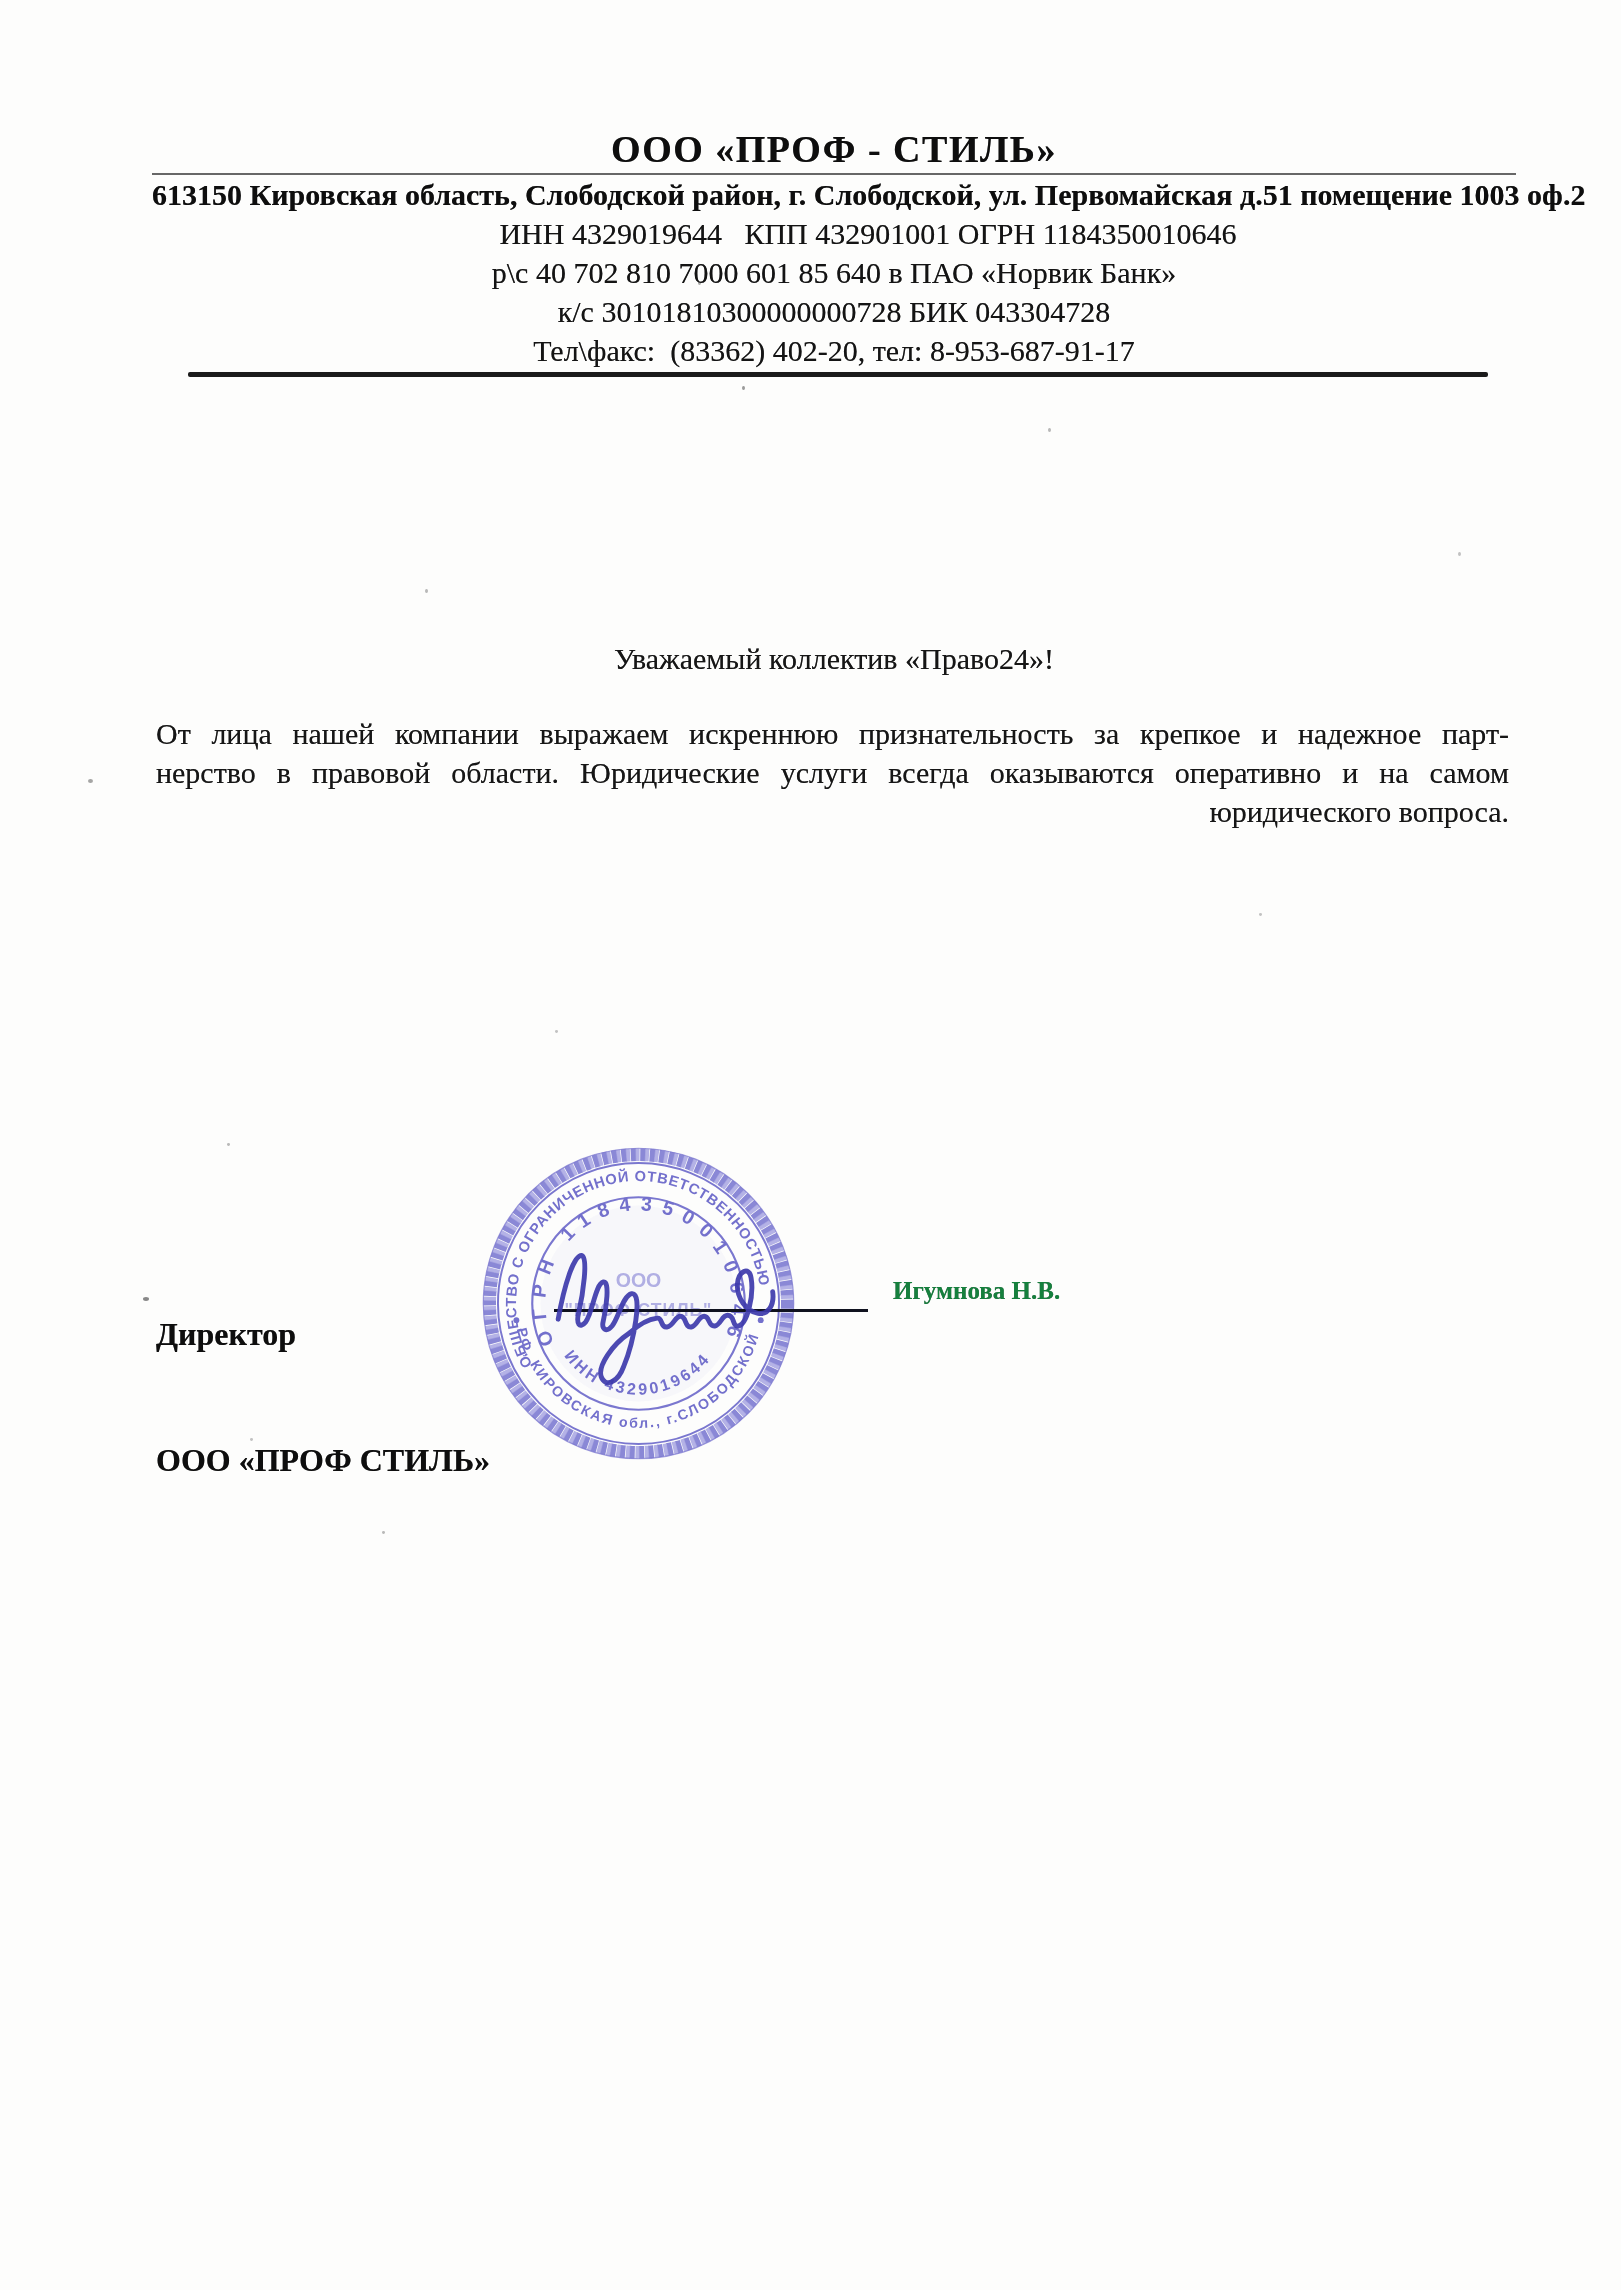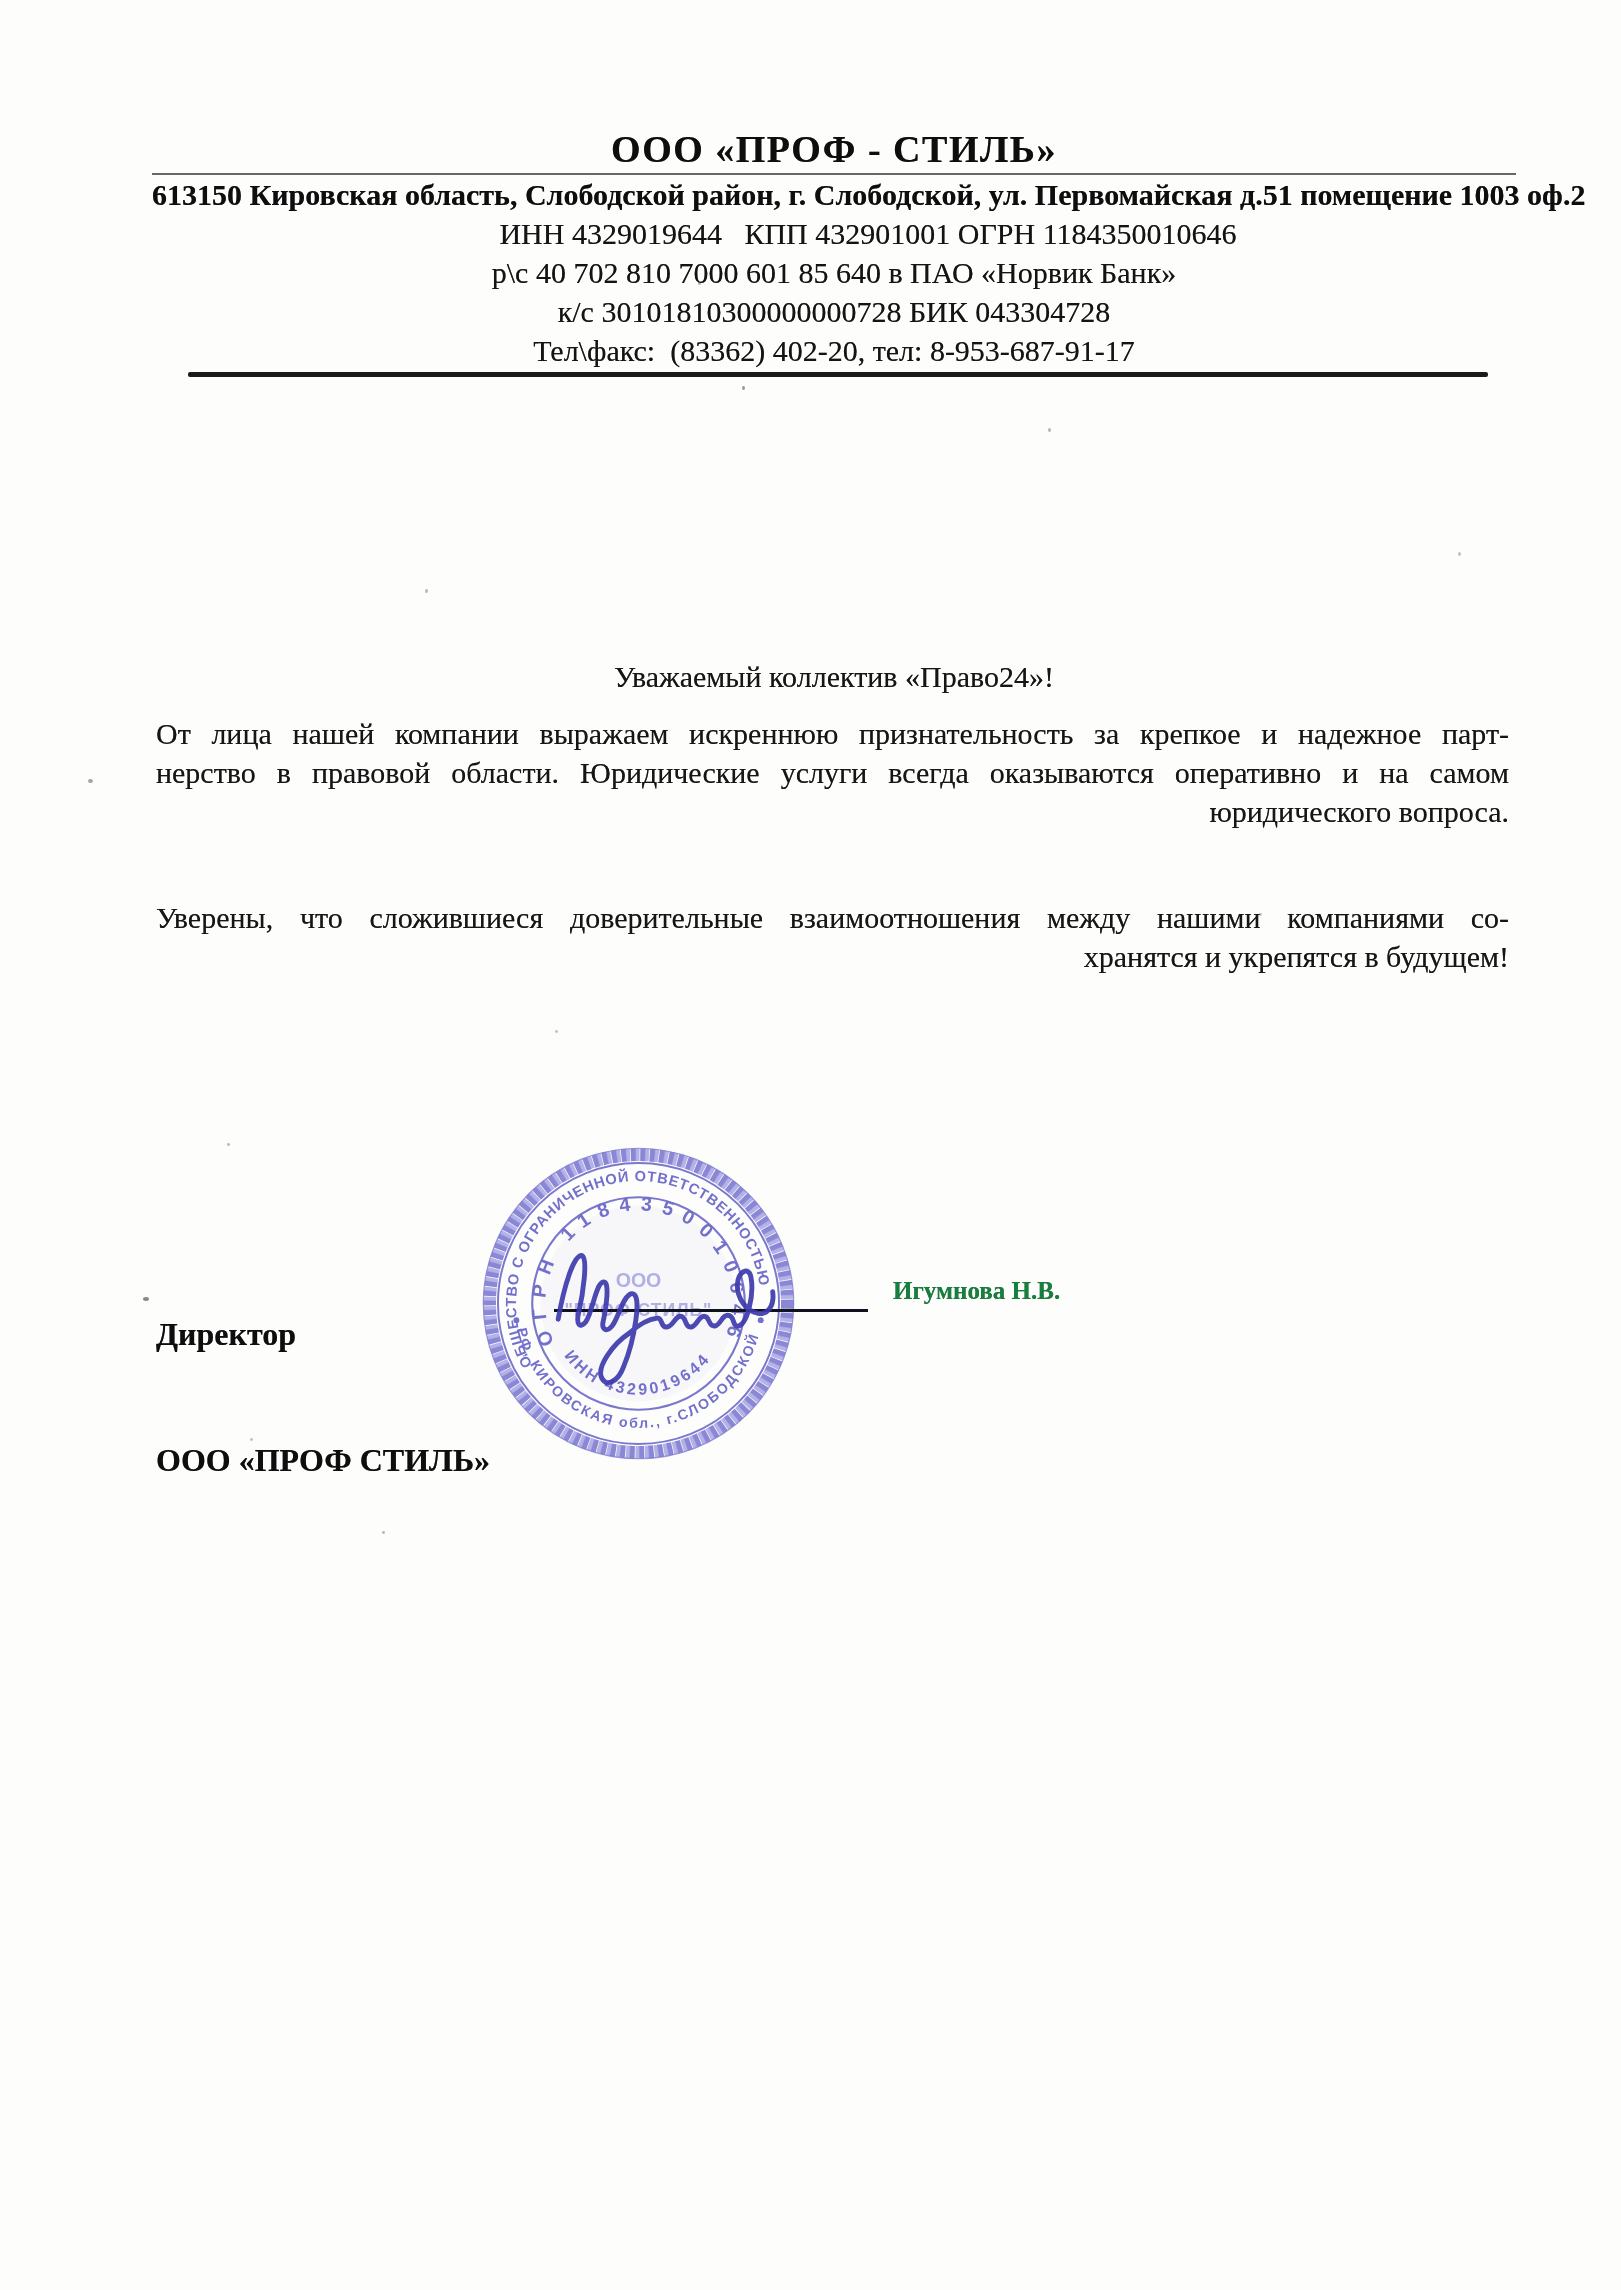--- a/index.html
+++ b/index.html
@@ -41,21 +41,21 @@
   .lh-line.bold{ font-weight:bold; color:#0e0e0e; }
   .lh-line.shift{ transform:translateX(34px); }
   .thick-rule{
     position:absolute; left:188px; top:372px; width:1300px; height:4.9px;
     background:#1b1b1b; border-radius:2px;
   }
 
   
   .salutation{
     position:absolute; left:152px; top:639px; width:1364px;
-    text-align:center; font-size:30px; line-height:39px; white-space:pre;margin-top:18px;
+    text-align:center; font-size:30px; line-height:39px; white-space:pre;
   }
   .paragraph{
     position:absolute; left:156px; width:1353px;
     font-size:30px; line-height:39px;margin-top:6px;
   }
   .p1{ top:708px; }
   .p2{ top:892px; }
   .jline{ text-align:justify; text-align-last:justify; }
   .lline{ text-align:right; }
 
@@ -103,24 +103,20 @@
   <div class="thick-rule"></div>
 
   <div class="salutation doc-text">Уважаемый коллектив «Право24»!</div>
 
   <div class="paragraph p1 doc-text">
     <div class="jline">От лица нашей компании выражаем искреннюю признательность за крепкое и надежное парт-</div>
     <div class="jline">нерство в правовой области. Юридические услуги всегда оказываются оперативно и на самом</div>
     <div class="lline">юридического вопроса.</div>
   </div>
 
-  <div class="paragraph p2 doc-text">
-    <div class="jline">Уверены, что сложившиеся доверительные взаимоотношения между нашими компаниями со-</div>
-    <div class="lline">хранятся и укрепятся в будущем!</div>
-  </div>
 
   <div class="sig-role doc-text">
     <div>Директор</div>
     <div>ООО «ПРОФ СТИЛЬ»</div>
   </div>
   <div class="sig-name doc-text">Игумнова Н.В.</div>
   <div class="sig-line"></div>
 
   <svg class="stamp-svg" width="333" height="333" viewBox="0 0 340 340">
     <defs>

